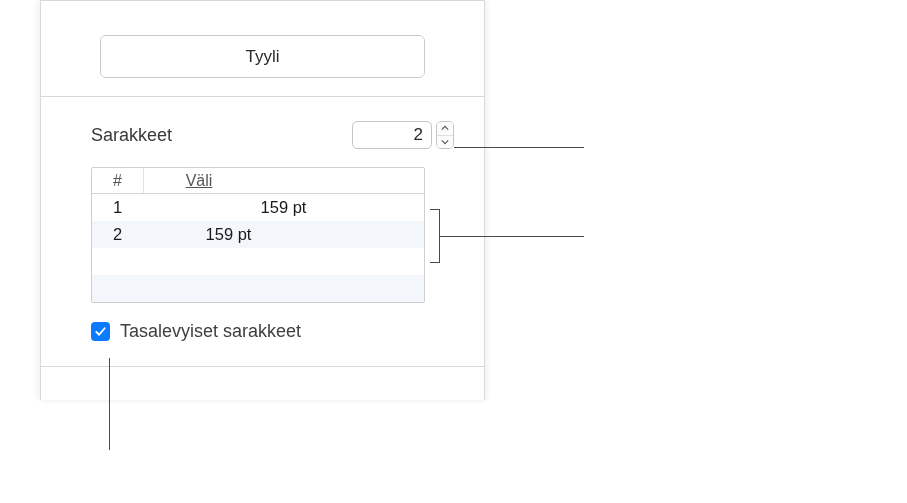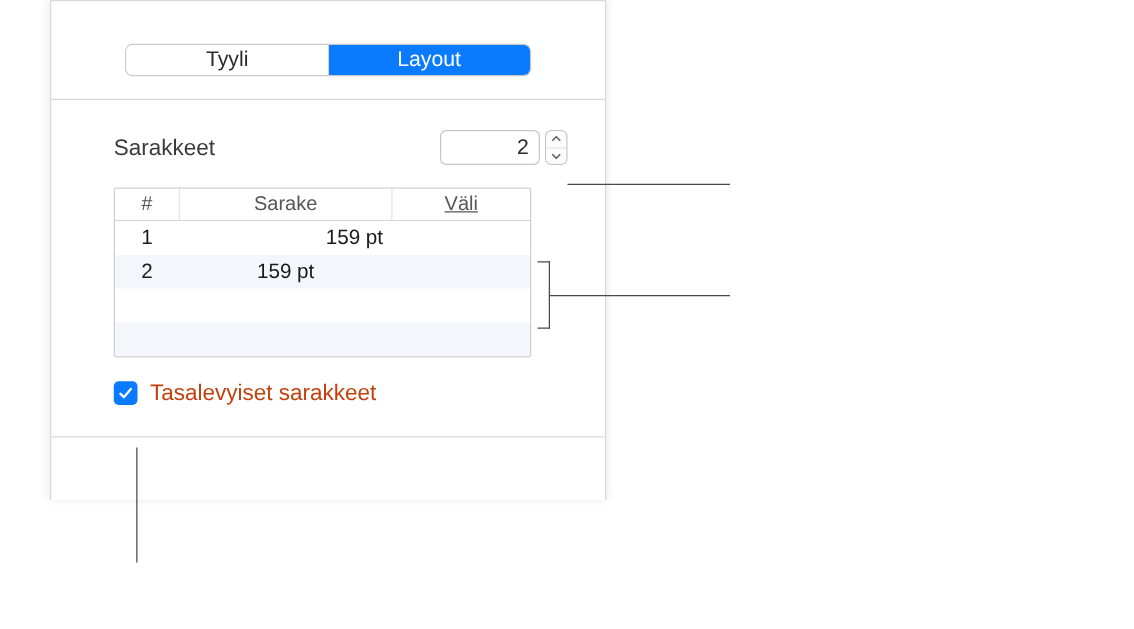--- a/index.html
+++ b/index.html
@@ -31,21 +31,21 @@
   .tab-row {
     display: flex;
     justify-content: center;
     padding: 34px 0 18px 0;
   }
   .seg-control {
     display: flex;
     border: 1px solid #c9c9c9;
     border-radius: 6px;
     overflow: hidden;
-    height: 26px;
+    height: 43px;
     width: 325px;
   }
   .seg-btn {
     flex: 1;
     display: flex;
     align-items: center;
     justify-content: center;
     font-size: 17px;
     color: #2a2a2a;
     background: #ffffff;
@@ -161,21 +161,21 @@
     background: #0a7bff;
     margin-right: 10px;
     display: flex;
     align-items: center;
     justify-content: center;
     cursor: pointer;
   }
   .checkbox svg { width: 13px; height: 13px; }
   .check-label {
     font-size: 18px;
-    color: #c2410c;
+    color: #404040;
   }
   .bottom-rule {
     height: 1px;
     background: #d8d8d8;
     margin-top: 14px;
   }
 
   
   .callout-line {
     position: absolute;
@@ -190,23 +190,20 @@
 </head>
 <body>
 
 <div class="panel-wrap">
   <div class="top-rule"></div>
 
   <div class="tab-row">
     <div class="seg-control">
       <div class="seg-btn">
         <span>Tyyli</span>
-      </div>
-      <div class="seg-btn active">
-        <span>Layout</span>
       </div>
     </div>
   </div>
 
   <div class="section-rule"></div>
 
   <div class="body">
 
     <div class="row1">
       <div class="label">Sarakkeet</div>
@@ -225,21 +222,20 @@
                 <path d="M1 1 L5 5 L9 1" fill="none" stroke="#555" stroke-width="1.4"></path>
               </svg>
           </div>
         </div>
       </div>
     </div>
 
     <div class="table">
       <div class="thead">
         <div class="th col-num">#</div>
-        <div class="th col-sarake">Sarake</div>
         <div class="th col-vali">Väli</div>
       </div>
       <div class="tbody">
         <div class="tr" style="background:#ffffff;">
           <div class="td col-num">1</div>
           <div class="td col-sarake">159 pt</div>
         </div>
         <div class="tr alt">
           <div class="td col-num">2</div>
           <div class="td col-sarake">159 pt</div>

